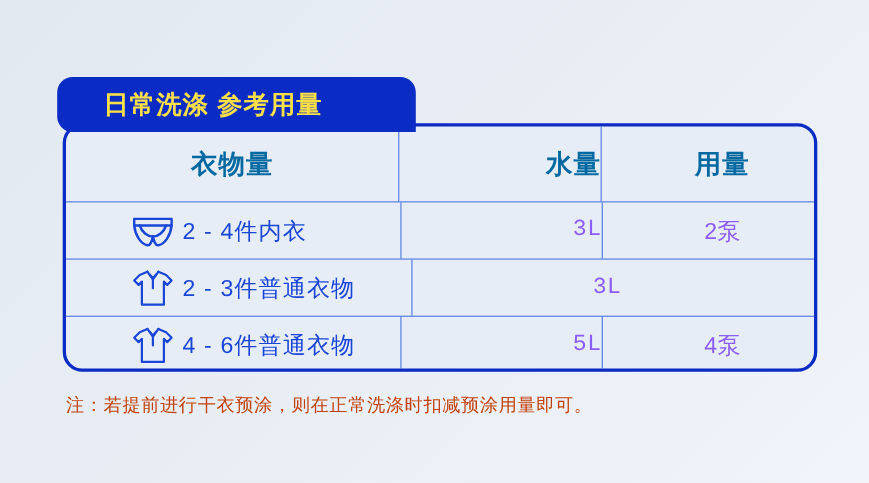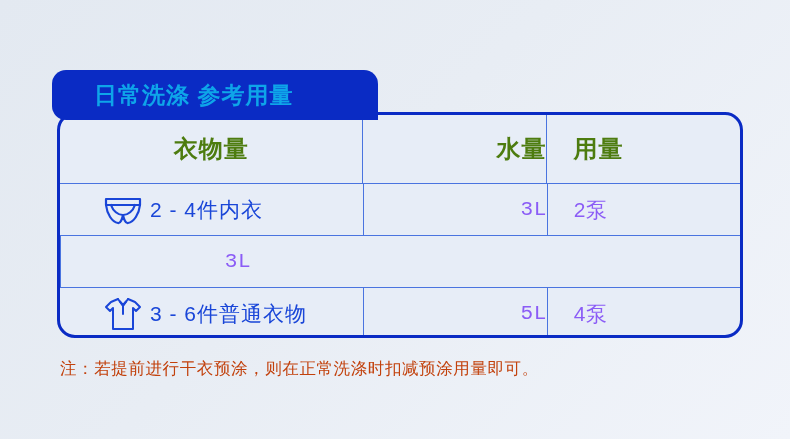--- a/index.html
+++ b/index.html
@@ -26,21 +26,21 @@
     top: 70px;
     width: 326px;
     height: 50px;
     background: #0a2bc4;
     border-radius: 14px 14px 0 14px;
     display: flex;
     align-items: center;
     z-index: 5;
   }
   #banner-title {
-    color: #0ea5e9;
+    color: #fde047;
     font-size: 23px;
     font-weight: bold;
     letter-spacing: 1px;
     margin-left: 42px;
     white-space: nowrap;
   }
 
   
   #table-card {
     position: absolute;
@@ -80,39 +80,39 @@
     justify-content: center;
   }
   .col-2 {
     width: 191px;
     justify-content: flex-end;
     border-left: 1.5px solid #4a74e0;
     font-family: Liberation Mono, monospace;
   }
   .col-3 {
     width: 200px;
-    justify-content: flex-start;
+    justify-content: center;
     border-left: 1.5px solid #4a74e0;
     padding-left: 26px;
   }
 
   .hdr-text {
-    color: #4d7c0f;
+    color: #0369a1;
     font-size: 24px;
     font-weight: bold;
     letter-spacing: 1px;
   }
   .data-text {
     color: #8b5cf6;
     font-size: 21px;
     letter-spacing: 0.5px;
   }
   .item-cell {
     justify-content: flex-start;
-    padding-left: 40px;
+    padding-left: 56px;
   }
   .item-icon {
     width: 46px;
     height: 40px;
     flex: 0 0 46px;
     display: flex;
     align-items: center;
     justify-content: center;
     margin-right: 4px;
   }
@@ -170,36 +170,47 @@
       </div>
       <div class="cell col-2">
         <span class="data-text">3L</span>
       </div>
       <div class="cell col-3">
         <span class="data-text">2泵</span>
       </div>
     </div>
 
     <div class="trow data-row">
+      <div class="cell col-1 item-cell">
+        <span class="item-icon">
+          <svg width="38" height="38" viewBox="0 0 38 38" fill="none" stroke="#1a46d8" stroke-width="2" stroke-linecap="round" stroke-linejoin="round">
+            <path d="M14 4 L7 7 L2 12 L6 16 L9 13 L9 34 L29 34 L29 13 L32 16 L36 12 L31 7 L24 4"></path>
+            <path d="M14 4 L19 11 L24 4"></path>
+            <path d="M16 6.5 L19 10 L22 6.5"></path>
+            <path d="M19 11 L19 19"></path>
+          </svg>
+        </span>
+        <span class="item-label">2 - 3件普通衣物</span>
+      </div>
       <div class="cell col-2">
         <span class="data-text">3L</span>
       </div>
     </div>
 
     <div class="trow data-row">
       <div class="cell col-1 item-cell">
         <span class="item-icon">
           <svg width="38" height="38" viewBox="0 0 38 38" fill="none" stroke="#1a46d8" stroke-width="2" stroke-linecap="round" stroke-linejoin="round">
             <path d="M14 4 L7 7 L2 12 L6 16 L9 13 L9 34 L29 34 L29 13 L32 16 L36 12 L31 7 L24 4"></path>
             <path d="M14 4 L19 11 L24 4"></path>
             <path d="M16 6.5 L19 10 L22 6.5"></path>
             <path d="M19 11 L19 19"></path>
           </svg>
         </span>
-        <span class="item-label">3 - 6件普通衣物</span>
+        <span class="item-label">4 - 6件普通衣物</span>
       </div>
       <div class="cell col-2">
         <span class="data-text">5L</span>
       </div>
       <div class="cell col-3">
         <span class="data-text">4泵</span>
       </div>
     </div>
 
   </div>

